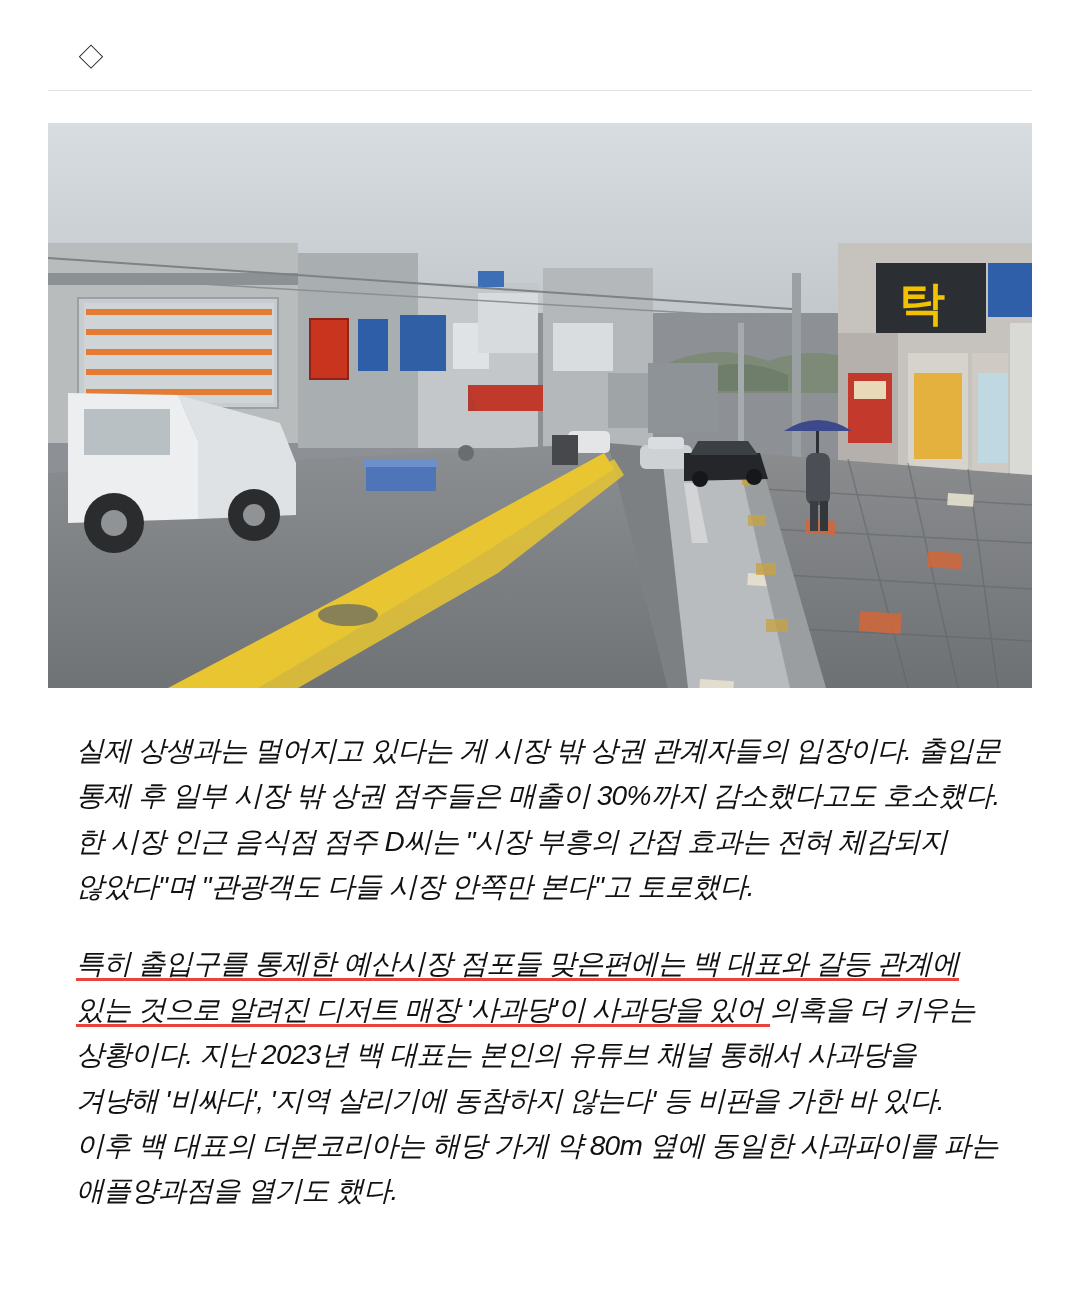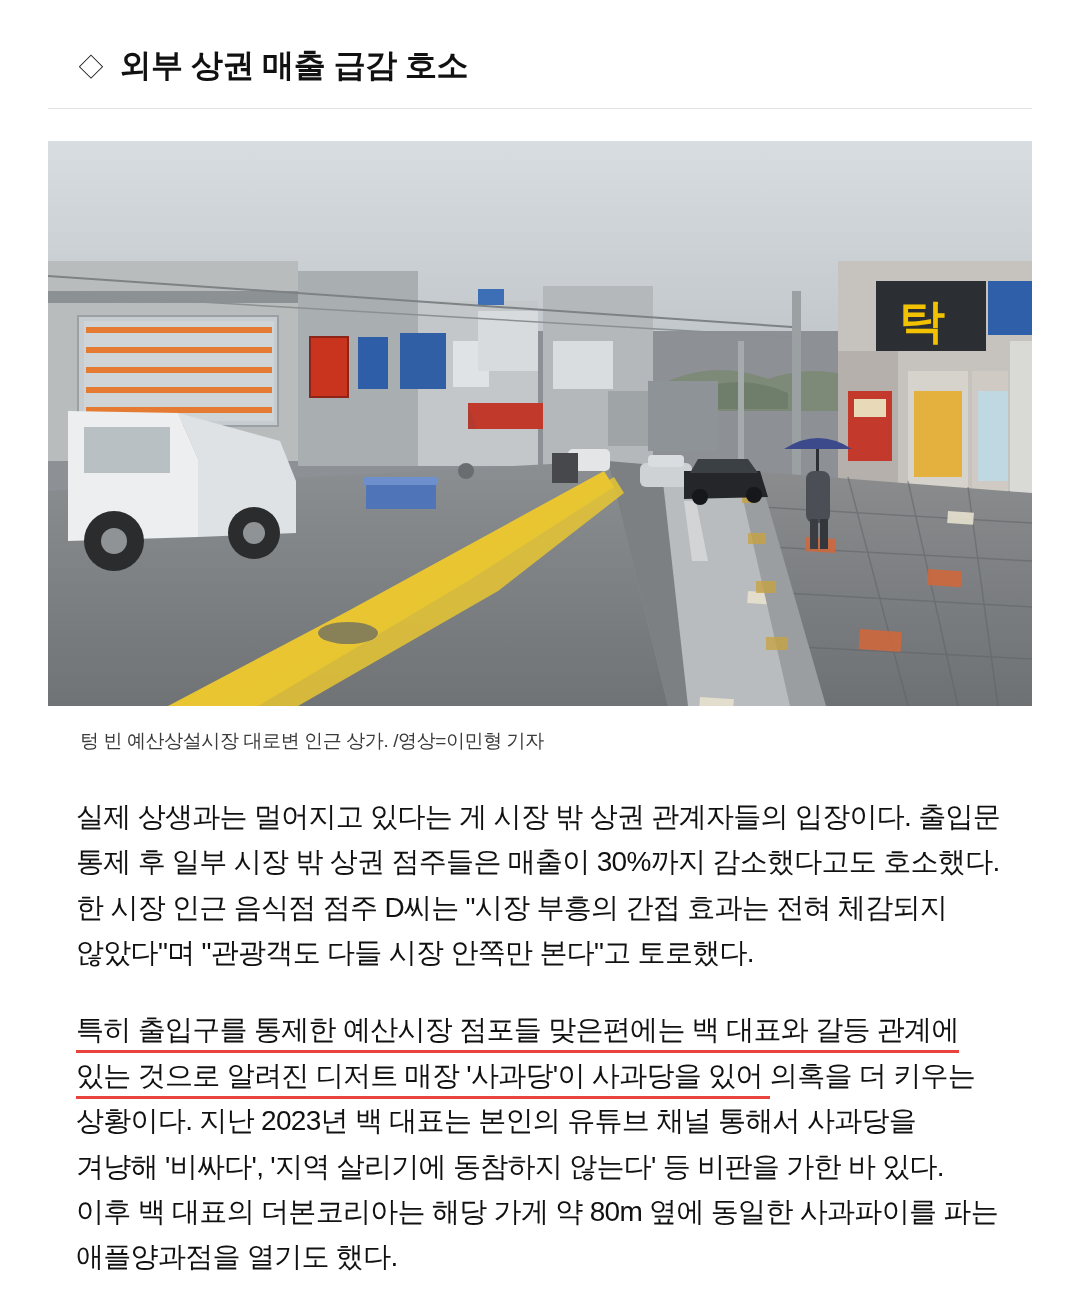--- a/index.html
+++ b/index.html
@@ -67,36 +67,36 @@
     padding: 0 28px 30px 28px;
   }
   .body-text p {
     font-size: 28px;
     line-height: 1.62;
     letter-spacing: -0.7px;
     margin: 0 0 32px 0;
     color: #111111;
     text-align: left;
     word-break: keep-all;
+    font-style: italic;
   }
   .body-text p:last-child { margin-bottom: 0; }
   .hl {
     background-image: linear-gradient(to top, #e8433c 0, #e8433c 3px, transparent 3px);
-    padding-bottom: 8px;
+    padding-bottom: 2px;
   }
 </style>
 </head>
 <body>
 
 <div class="page">
 
   <div class="subhead-wrap">
     <h2 class="subhead">
       <span class="diamond-icon">◇</span>
-      <span>외부 상권 매출 급감 호소</span>
     </h2>
   </div>
 
   <figure>
     <div class="photo">
       <svg width="984" height="565" viewBox="0 0 984 565" xmlns="http://www.w3.org/2000/svg" role="img">
         <defs>
           <linearGradient id="sky" x1="0" y1="0" x2="0" y2="1">
             <stop offset="0%" stop-color="#d8dde1"></stop>
             <stop offset="100%" stop-color="#c2c8cc"></stop>
@@ -234,21 +234,20 @@
           <rect x="772" y="378" width="8" height="30" fill="#33363a"></rect>
         </g>
 
         <rect x="318" y="342" width="70" height="26" fill="#4f74b7"></rect>
         <rect x="316" y="336" width="74" height="8" fill="#6d8fcb"></rect>
         <rect x="504" y="312" width="26" height="30" fill="#46484b"></rect>
         <circle cx="418" cy="330" r="8" fill="#6a6d70"></circle>
         <ellipse cx="300" cy="492" rx="30" ry="11" fill="#5f6366" opacity="0.7"></ellipse>
       </svg>
     </div>
-    <figcaption>텅 빈 예산상설시장 대로변 인근 상가. /영상=이민형 기자</figcaption>
   </figure>
 
   <div class="body-text">
     <p>
       <span>실제 상생과는 멀어지고 있다는 게 시장 밖 상권 관계자들의 입장이다. 출입문 통제 후 일부 시장 밖 상권 점주들은 매출이 30%까지 감소했다고도 호소했다. 한 시장 인근 음식점 점주 D씨는 "시장 부흥의 간접 효과는 전혀 체감되지 않았다"며 "관광객도 다들 시장 안쪽만 본다"고 토로했다.</span>
     </p>
     <p>
       <span class="hl">특히 출입구를 통제한 예산시장 점포들 맞은편에는 백 대표와 갈등 관계에 있는 것으로 알려진 디저트 매장 </span><span class="hl">'사과당'이 사과당을 있어 </span><span>의혹을 더 키우는 상황이다. 지난 2023년 백 대표는 본인의 유튜브 채널 통해서 사과당을 겨냥해 '비싸다', '지역 살리기에 동참하지 않는다' 등 비판을 가한 바 있다. 이후 백 대표의 더본코리아는 해당 가게 약 80m 옆에 동일한 사과파이를 파는 애플양과점을 열기도 했다.</span>
     </p>
   </div>

